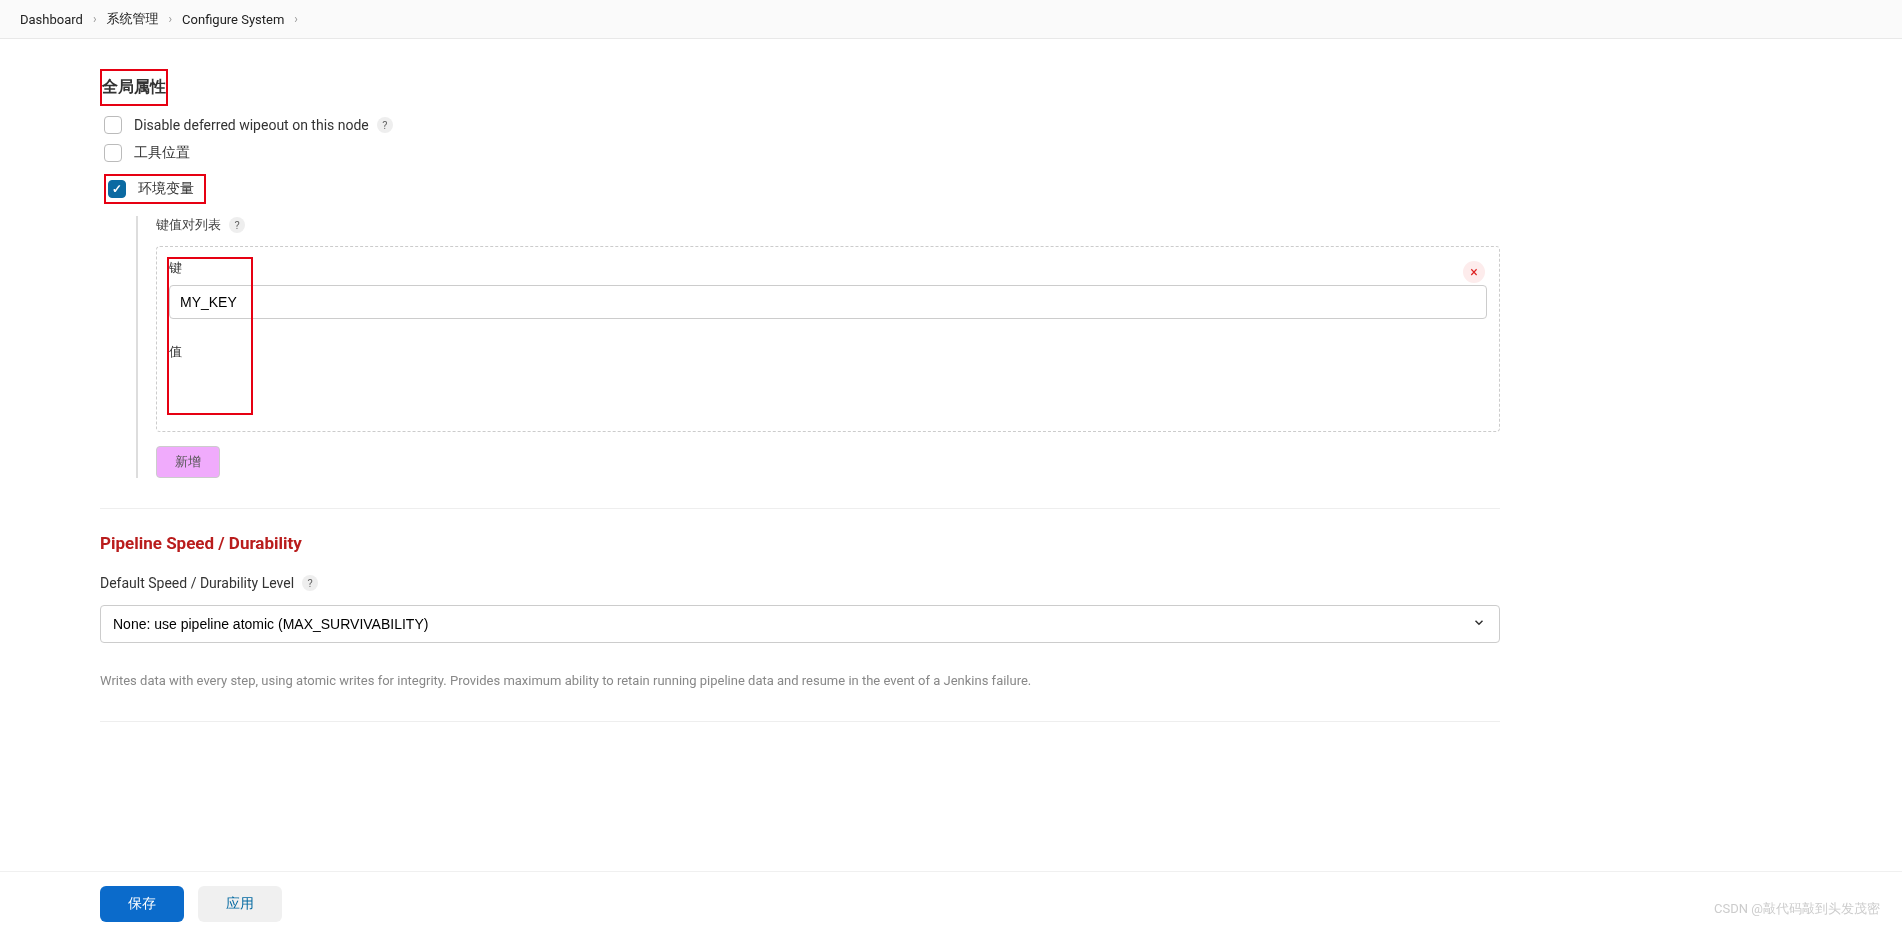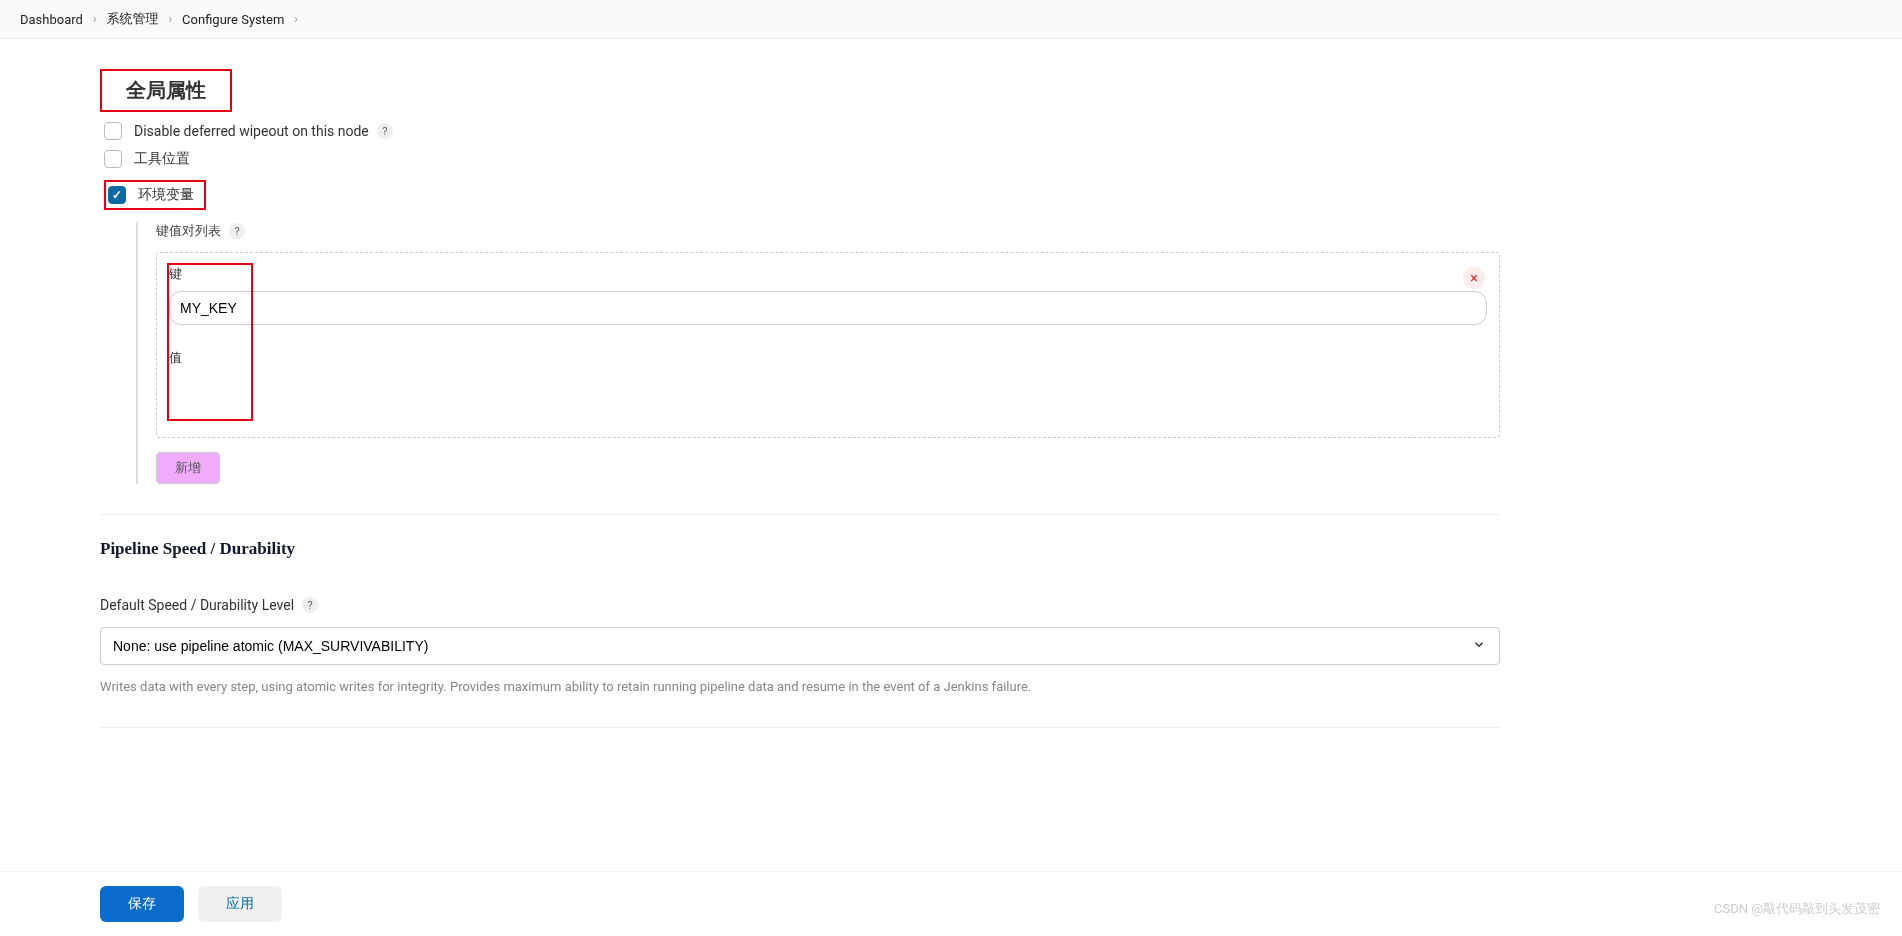--- a/index.html
+++ b/index.html
@@ -29,23 +29,23 @@
       margin: 0 10px;
       color: #999;
       font-size: 12px;
     }
     .main-content {
       padding: 30px 100px 100px 100px;
       max-width: 1600px;
     }
     .section-title {
       font-weight: bold;
-      font-size: 20px;
+      font-size: 16px;
       display: inline-block;
-      padding: 6px 24px;
+      padding: 6px 0;
     }
     .red-box {
       border: 2px solid #e60012;
     }
     .title-wrap {
       display: inline-block;
     }
     .checkbox-row {
       display: flex;
       align-items: center;
@@ -141,23 +141,22 @@
       cursor: pointer;
     }
     .divider {
       border: none;
       border-top: 1px solid #eee;
       margin: 30px 0 24px 0;
     }
     .pipeline-title {
       font-weight: bold;
       font-size: 17px;
-      color: #0f172a;
-      margin-bottom: 38px;
-      font-family: Liberation Serif, serif;
+      color: #b91c1c;
+      margin-bottom: 22px;
     }
     .form-label {
       font-size: 14px;
       color: #333;
       display: flex;
       align-items: center;
       margin-bottom: 14px;
     }
     .select-wrap {
       position: relative;
@@ -176,21 +175,21 @@
     }
     .select-arrow {
       position: absolute;
       right: 14px;
       top: 50%;
       transform: translateY(-50%);
       pointer-events: none;
       color: #333;
     }
     .help-text {
-      margin-top: 12px;
+      margin-top: 28px;
       font-size: 13px;
       color: #888;
       line-height: 1.5;
     }
     .footer-bar {
       position: fixed;
       bottom: 0;
       left: 0;
       right: 0;
       padding: 14px 100px;
@@ -221,21 +220,21 @@
       font-size: 13px;
       color: #ccc;
       pointer-events: none;
     }
     .label-in-red {
       font-size: 13px;
       margin-bottom: 8px;
     }
     .input-overlap {
       border: 1px solid #ccc;
-      border-radius: 12px;
+      border-radius: 4px;
       padding: 8px 10px;
       font-size: 14px;
       background: #fff;
       width: 100%;
     }
     .kv-field-block {
       position: relative;
       margin-bottom: 24px;
     }
     .red-overlay {

